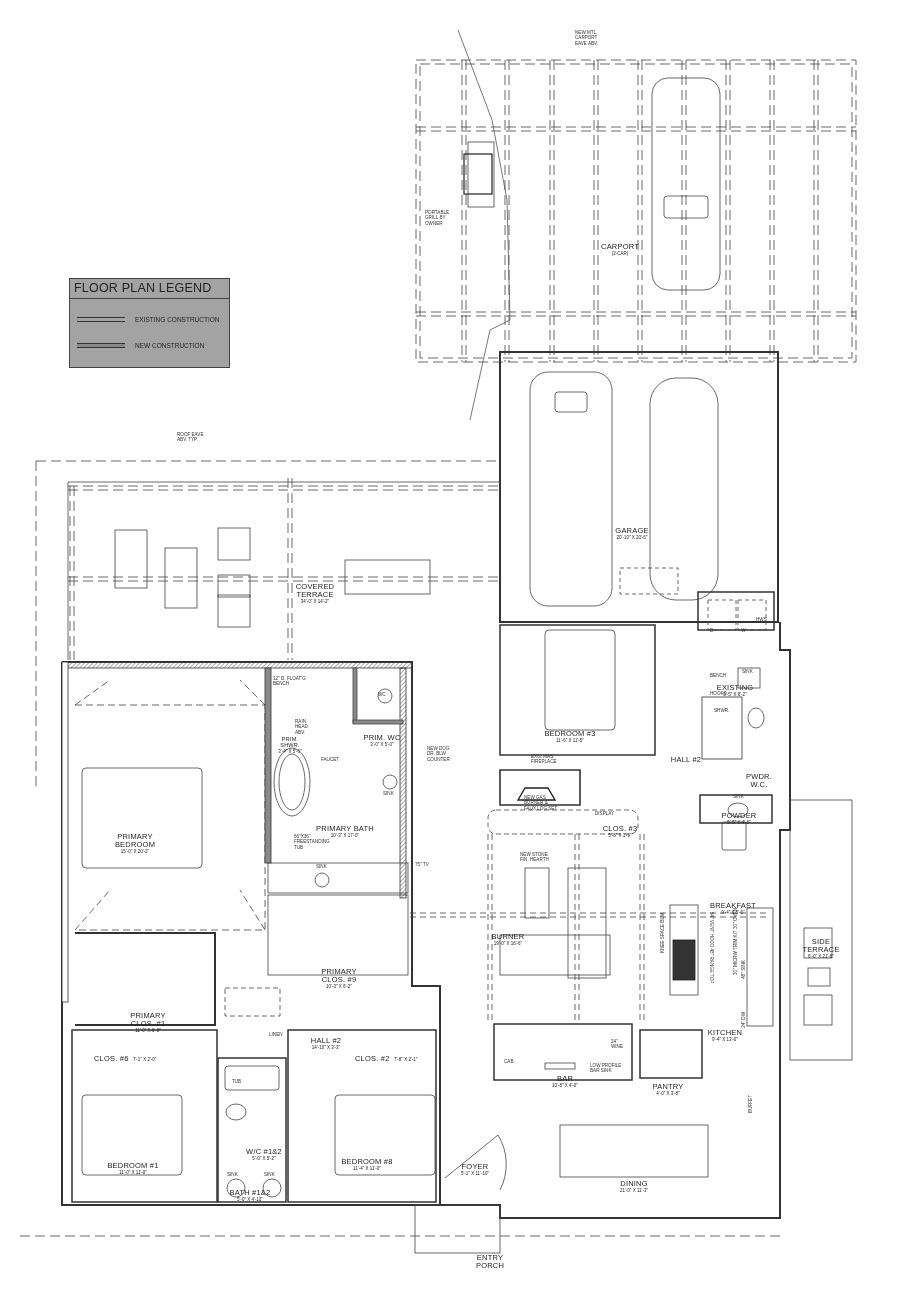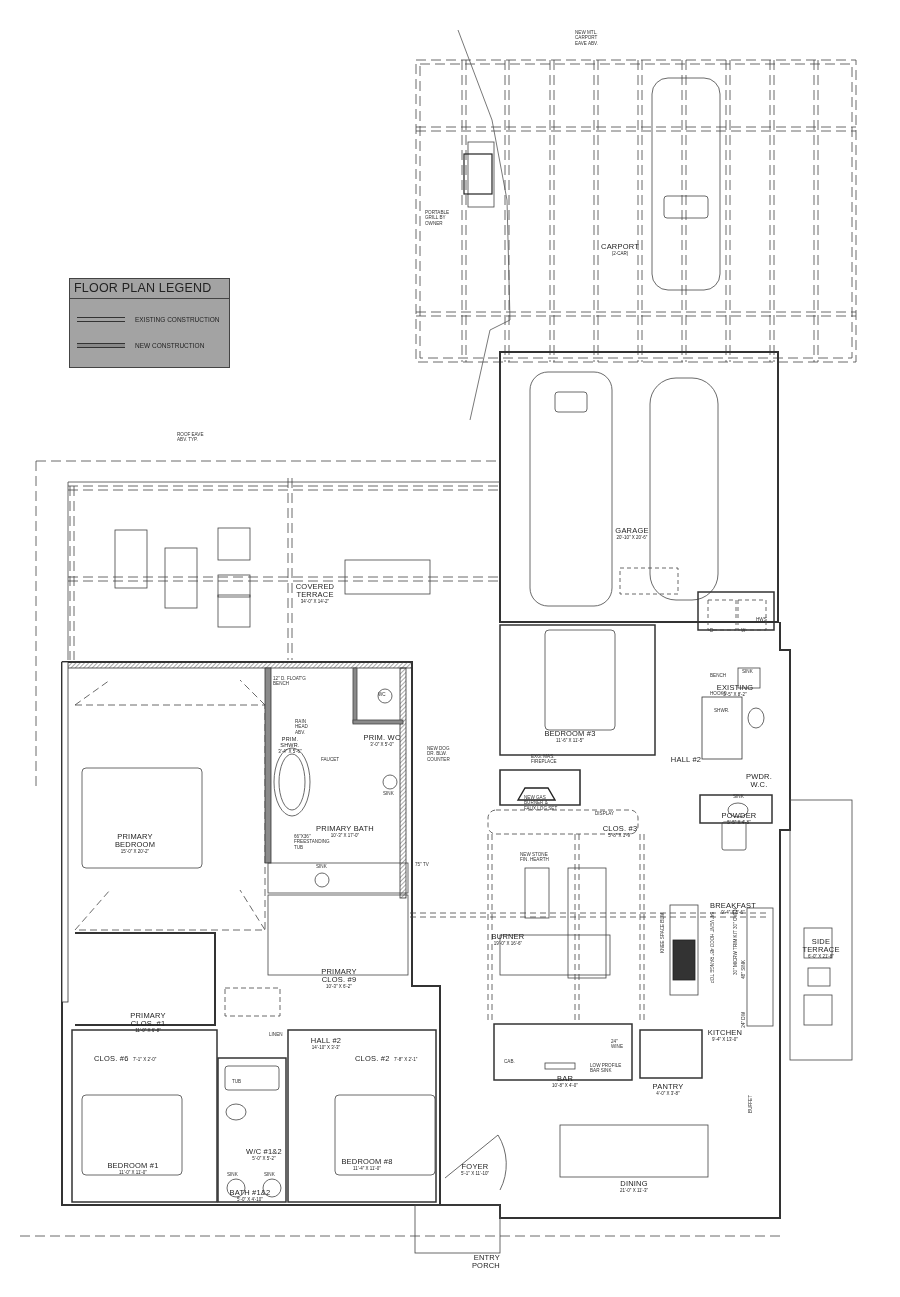--- a/index.html
+++ b/index.html
@@ -296,21 +296,21 @@
     <span class="dim">5'-1" X 11'-10"</span>
   </div>
 <div class="lbl" style="left:225px;top:1149px;width:50px;">
     <span class="name">BATH #1&amp;2</span>
     <span class="dim">5'-0" X 4'-10"</span>
   </div>
 <div class="lbl" style="left:612px;top:1140px;width:44px;">
     <span class="name">DINING</span>
     <span class="dim">21'-0" X 11'-3"</span>
   </div>
-<div class="lbl" style="left:460px;top:1214px;width:40px;text-align:right;">
+<div class="lbl" style="left:470px;top:1214px;width:40px;">
     <span class="name">ENTRY PORCH</span>
   </div>
 
 <div class="note" style="left:575px;top:30px;width:34px;">NEW MTL. CARPORT EAVE ABV.</div>
 <div class="note" style="left:425px;top:210px;width:28px;">PORTABLE GRILL BY OWNER</div>
 <div class="note" style="left:177px;top:432px;width:30px;">ROOF EAVE ABV. TYP.</div>
 <div class="note" style="left:273px;top:676px;width:34px;">12" D. FLOAT'G BENCH</div>
 <div class="note" style="left:295px;top:719px;width:18px;">RAIN HEAD ABV.</div>
 <div class="note" style="left:321px;top:757px;">FAUCET</div>
 <div class="note" style="left:294px;top:834px;width:38px;">66"X36" FREESTANDING TUB</div>

